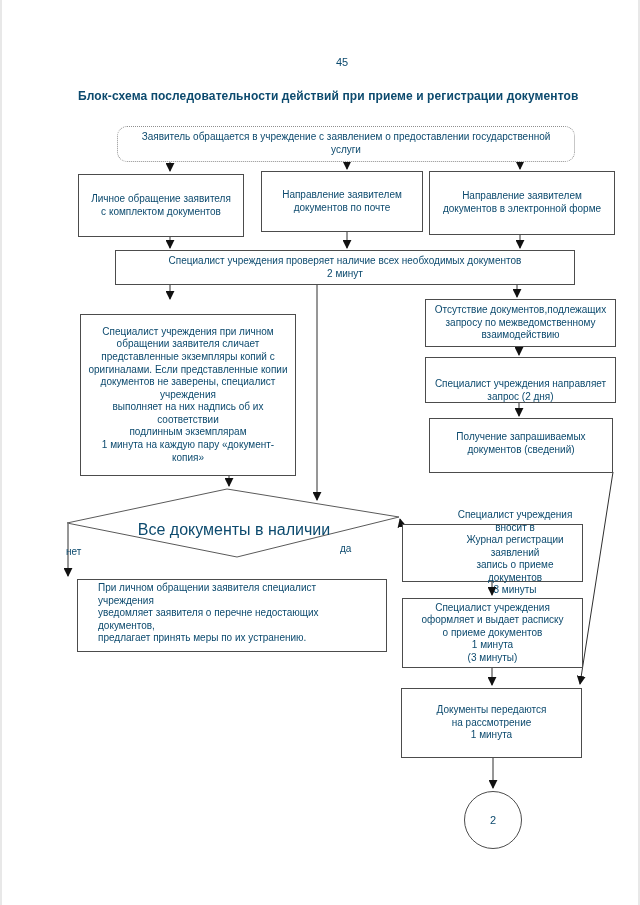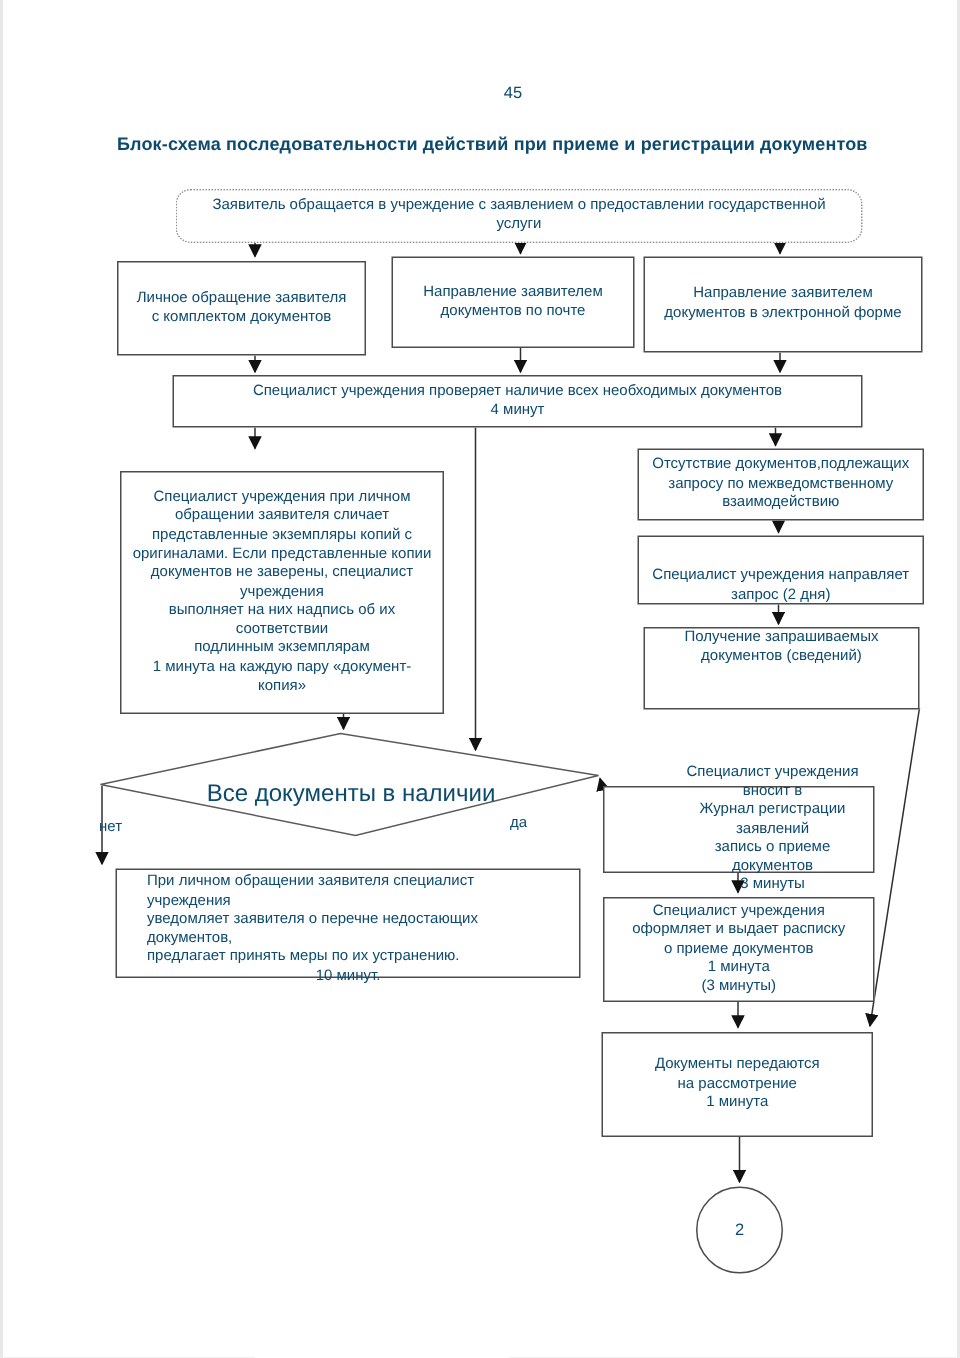--- a/index.html
+++ b/index.html
@@ -22,21 +22,21 @@
     font-weight:bold;letter-spacing:0.1px;z-index:2;}
   #n-applicant{left:115px;top:126px;width:458px;height:36px;
     border:1.5px dotted #8f8f8f;border-radius:10px;background:#fff;}
   #n-personal{left:76px;top:174px;width:166px;height:63px;}
   #n-mail{left:259px;top:171px;width:162px;height:61px;}
   #n-electronic{left:427px;top:171px;width:186px;height:64px;}
   #n-check{left:113px;top:250px;width:460px;height:35px;}
   #n-compare{left:78px;top:314px;width:216px;height:162px;}
   #n-absence{left:423px;top:299px;width:191px;height:48px;text-align:center;}
   #n-request{left:423px;top:357px;width:191px;height:46px;justify-content:flex-start;padding-top:20px;}
-  #n-receive{left:427px;top:418px;width:184px;height:55px;justify-content:flex-start;padding-top:0;}
+  #n-receive{left:427px;top:418px;width:184px;height:55px;justify-content:flex-start;padding-top:12px;}
   #n-notify{left:75px;top:579px;width:310px;height:73px;text-align:left;
     align-items:center;justify-content:flex-start;padding:2px 20px;}
   #n-notify .time{width:100%;text-align:center;}
   #n-journal{left:400px;top:524px;width:181px;height:58px;padding-left:48px;}
   #n-receipt{left:400px;top:598px;width:181px;height:70px;}
   #n-transfer{left:399px;top:688px;width:181px;height:70px;}
   #d-decision{position:absolute;left:132px;top:521px;width:200px;text-align:center;
     font-size:16px;z-index:2;}
   .branch-label{position:absolute;font-size:10px;z-index:2;}
   #lbl-no{left:64px;top:546px;}
@@ -106,21 +106,21 @@
 документов по почте</div>
   </div>
 
   <div class="node" id="n-electronic">
     <div class="txt">Направление заявителем
 документов в электронной форме</div>
   </div>
 
   <div class="node" id="n-check">
     <div class="txt">Специалист учреждения проверяет наличие всех необходимых документов
-4 минут</div>
+2 минут</div>
   </div>
 
   <div class="node" id="n-compare">
     <div class="txt">Специалист учреждения при личном
 обращении заявителя сличает
 представленные экземпляры копий с
 оригиналами. Если представленные копии
 документов не заверены, специалист
 учреждения
 выполняет на них надпись об их
@@ -150,21 +150,20 @@
     <span class="txt">Все документы в наличии</span>
   </div>
 
   <div class="branch-label" id="lbl-no">нет</div>
   <div class="branch-label" id="lbl-yes">да</div>
 
   <div class="node" id="n-notify">
     <div class="txt">При личном обращении заявителя специалист учреждения
 уведомляет заявителя о перечне недостающих документов,
 предлагает принять меры по их устранению.</div>
-    <div class="time">10 минут.</div>
   </div>
 
   <div class="node" id="n-journal">
     <div class="txt">Специалист учреждения вносит в
 Журнал регистрации заявлений
 запись о приеме документов
 3 минуты</div>
   </div>
 
   <div class="node" id="n-receipt">

